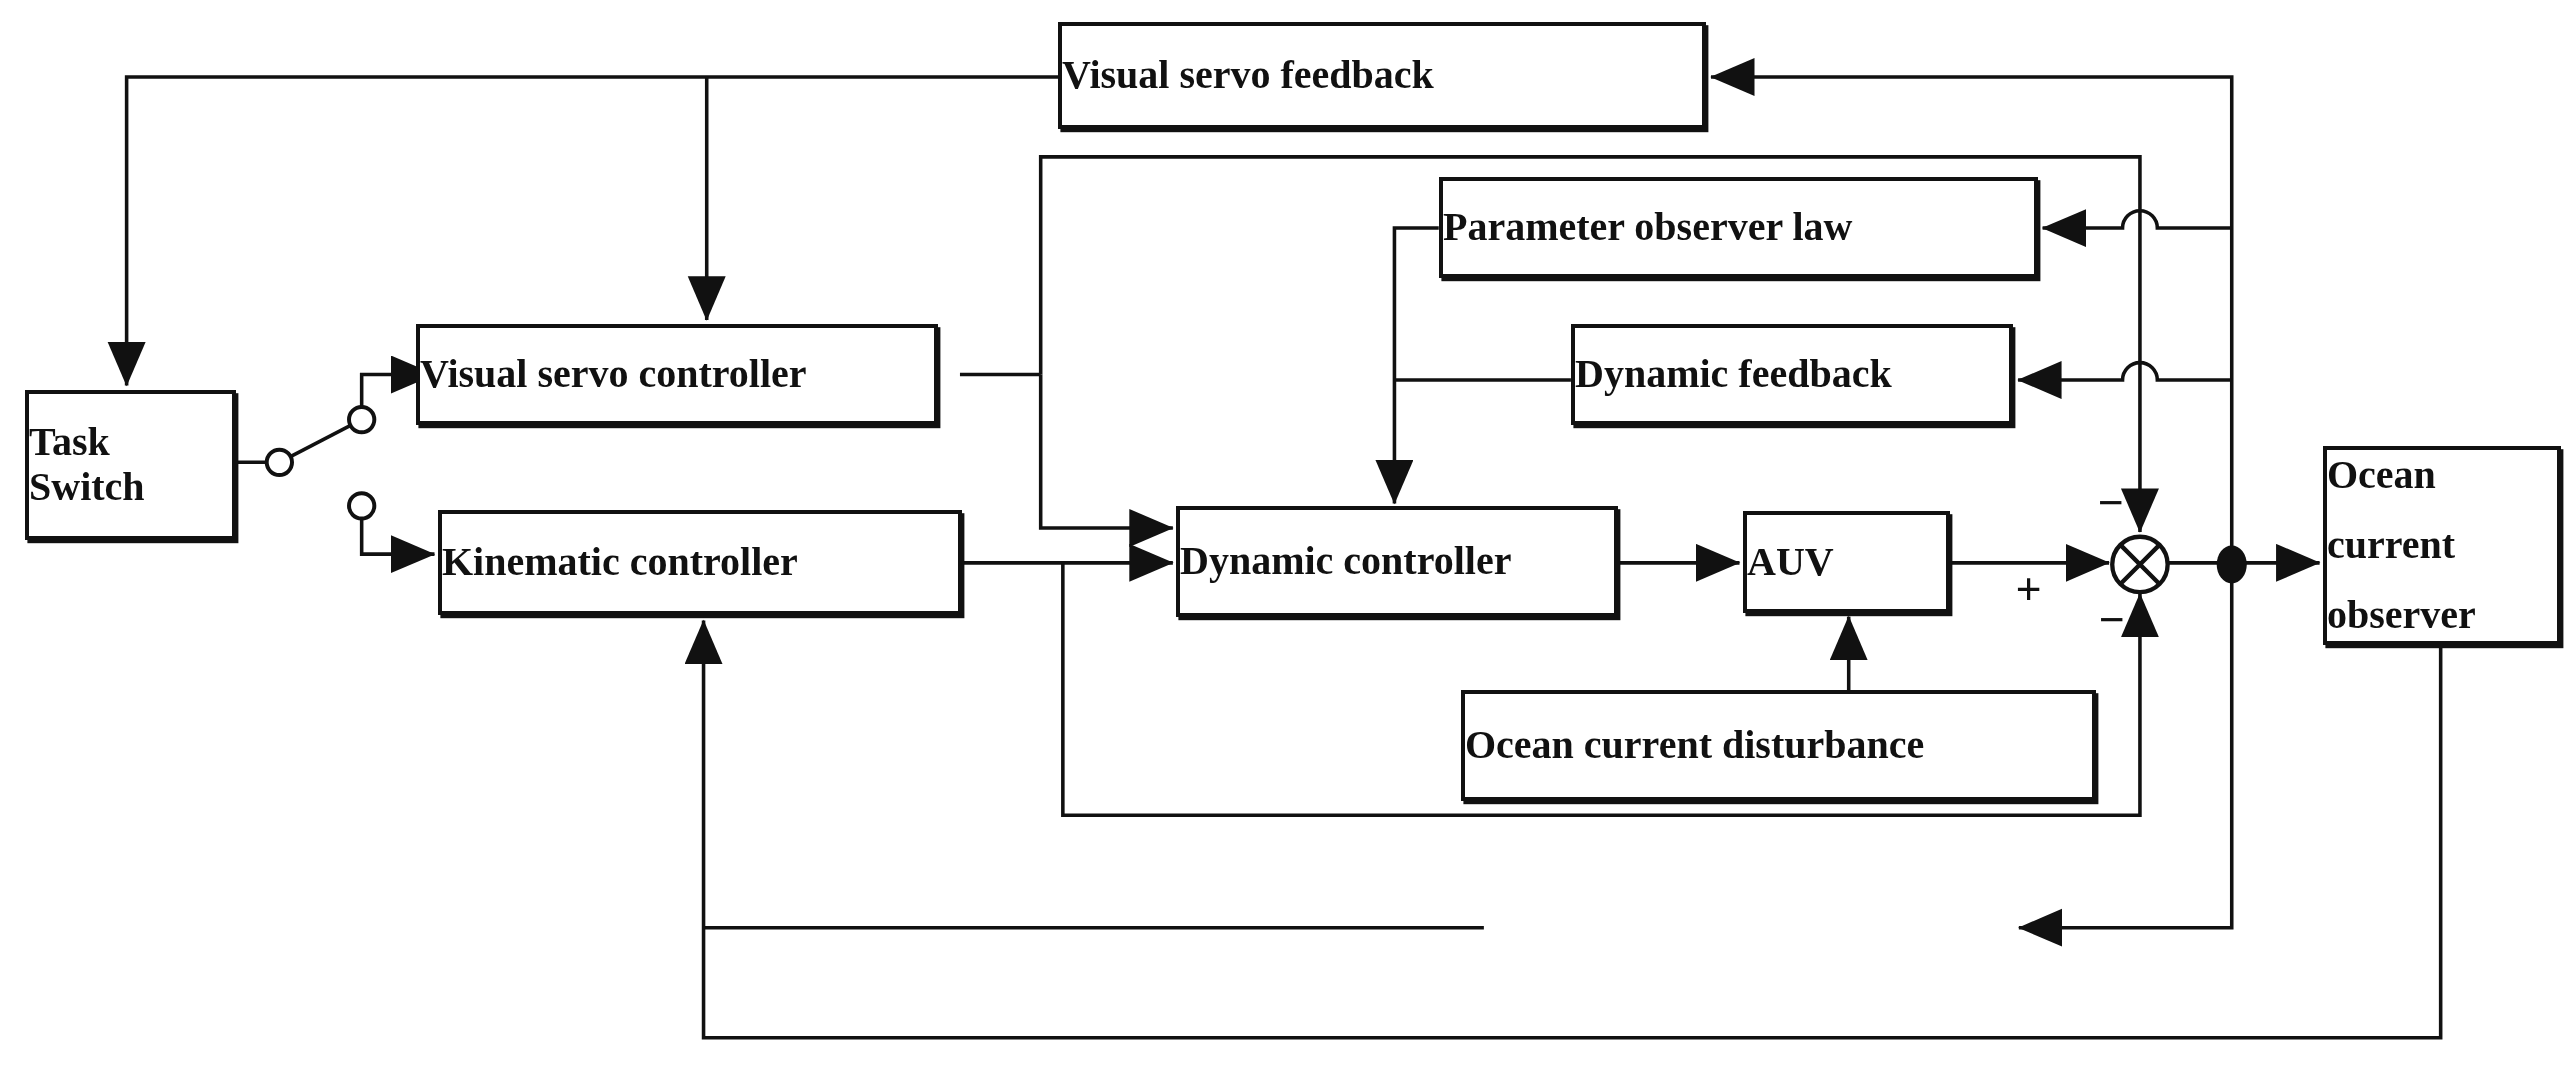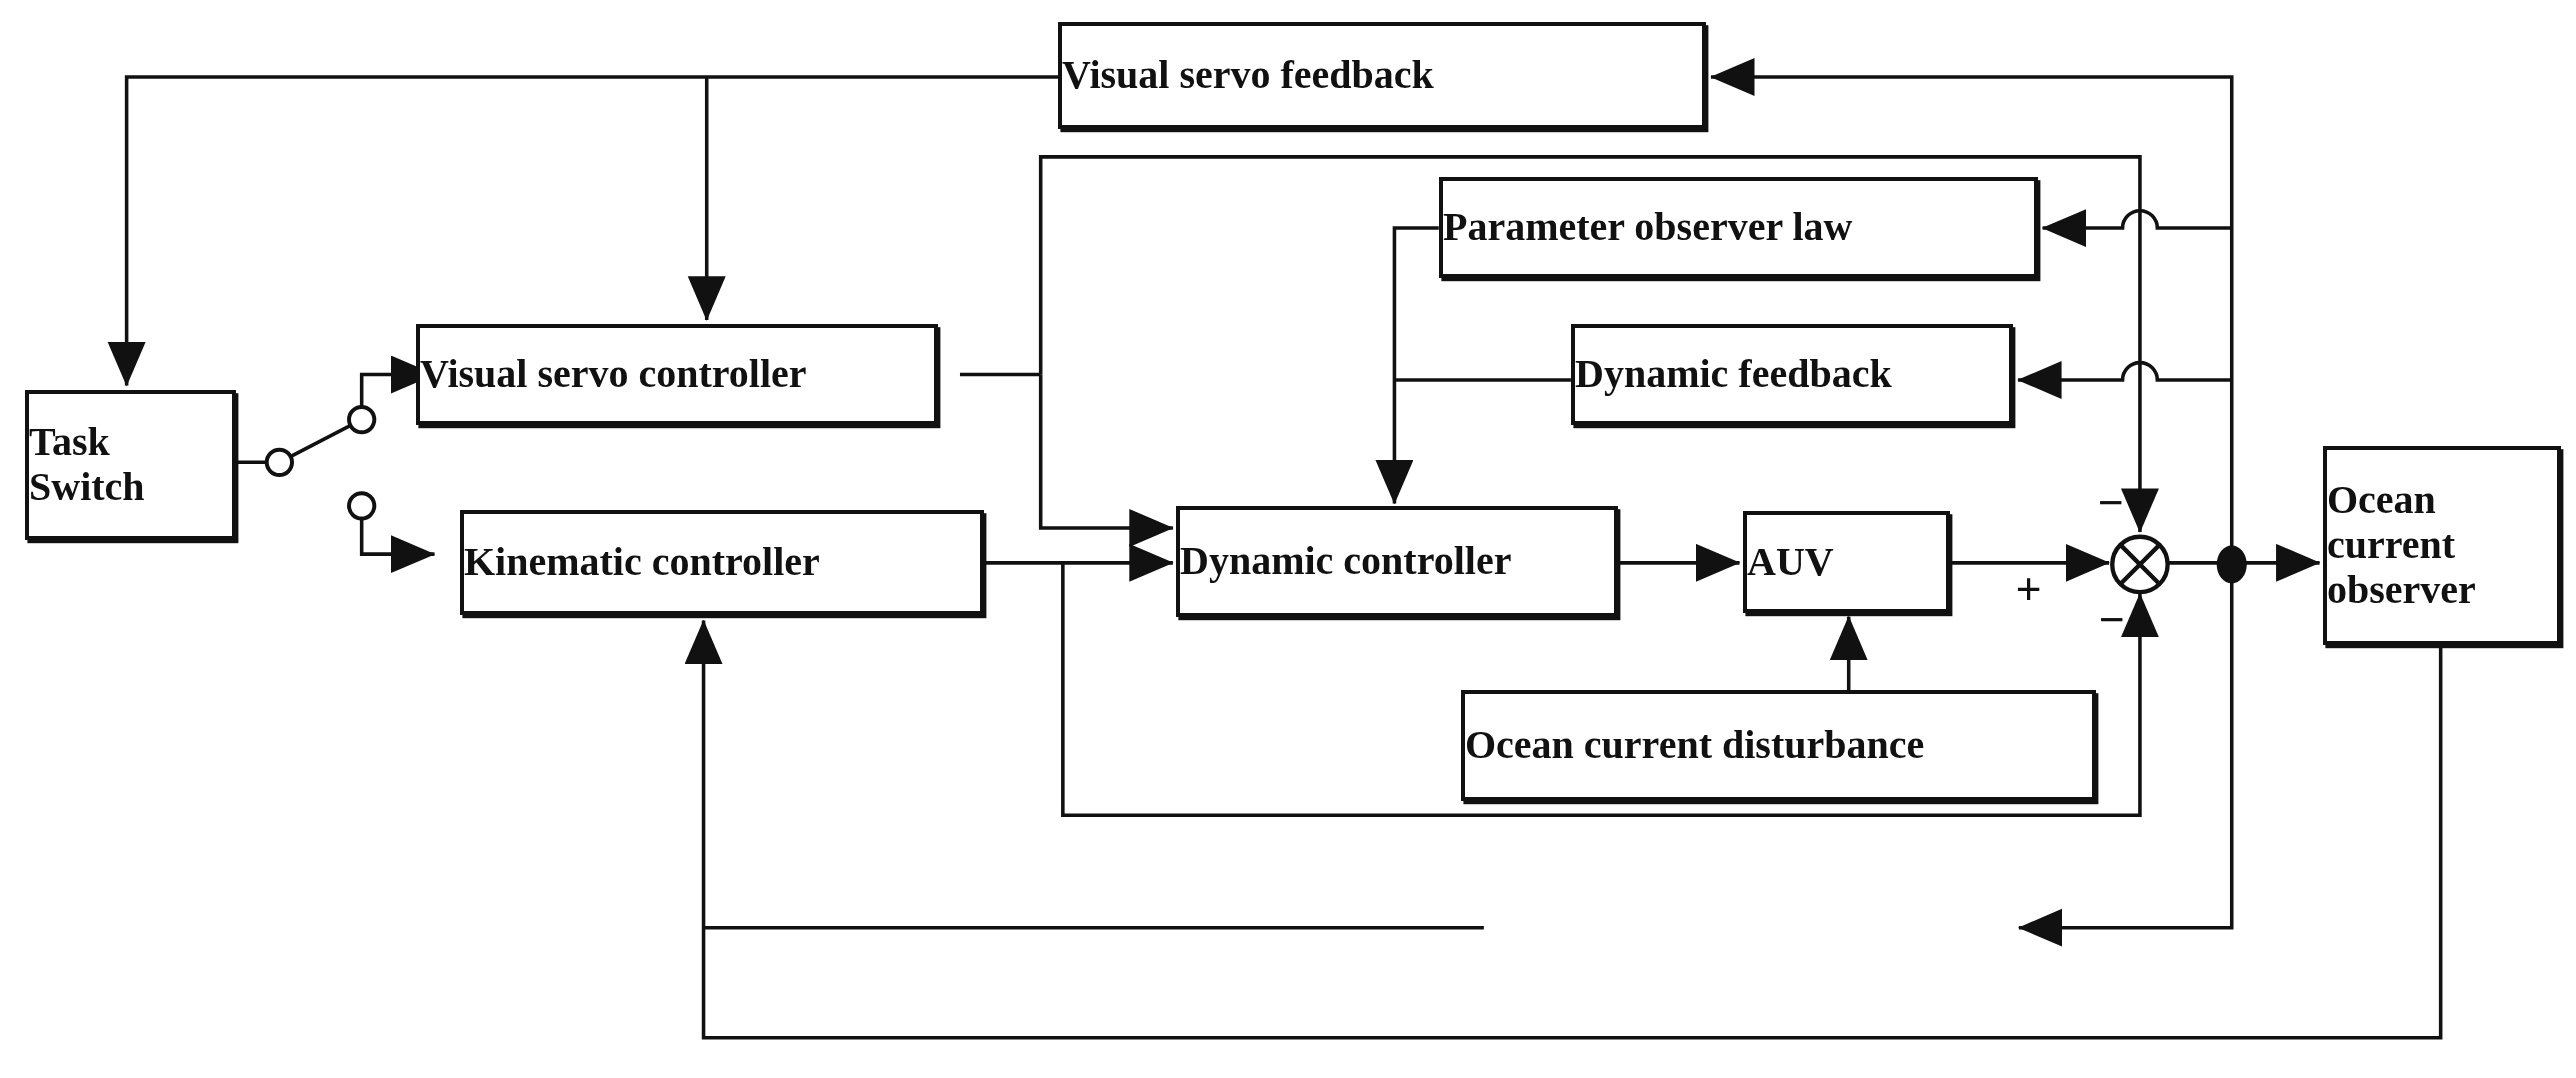--- a/index.html
+++ b/index.html
@@ -125,38 +125,38 @@
 
   <div class="box" style="left:25px;top:390px;width:211px;height:150px;">
     <span>Task</span>
     <span>Switch</span>
   </div>
 
   <div class="box" style="left:416px;top:324px;width:522px;height:101px;">
     <span>Visual servo controller</span>
   </div>
 
-  <div class="box" style="left:438px;top:510px;width:524px;height:105px;margin-left:22px;">
+  <div class="box" style="left:438px;top:510px;width:524px;height:105px;">
     <span>Kinematic controller</span>
   </div>
 
   <div class="box" style="left:1176px;top:506px;width:442px;height:111px;">
     <span>Dynamic controller</span>
   </div>
 
   <div class="box" style="left:1743px;top:511px;width:207px;height:102px;">
     <span>AUV</span>
   </div>
 
   <div class="box" style="left:1461px;top:690px;width:635px;height:111px;">
     <span>Ocean current disturbance</span>
   </div>
 
 
-  <div class="box" style="left:2323px;top:446px;width:238px;height:199px;">
+  <div class="box" style="left:2323px;top:446px;width:238px;height:199px;gap:25px;">
     <span>Ocean</span>
     <span>current</span>
     <span>observer</span>
   </div>
 
   <div class="sign" style="left:2003px;top:564px;">
       <span>+</span>
     </div>
   <div class="sign" style="left:2085px;top:477px;">
       <span>−</span>

